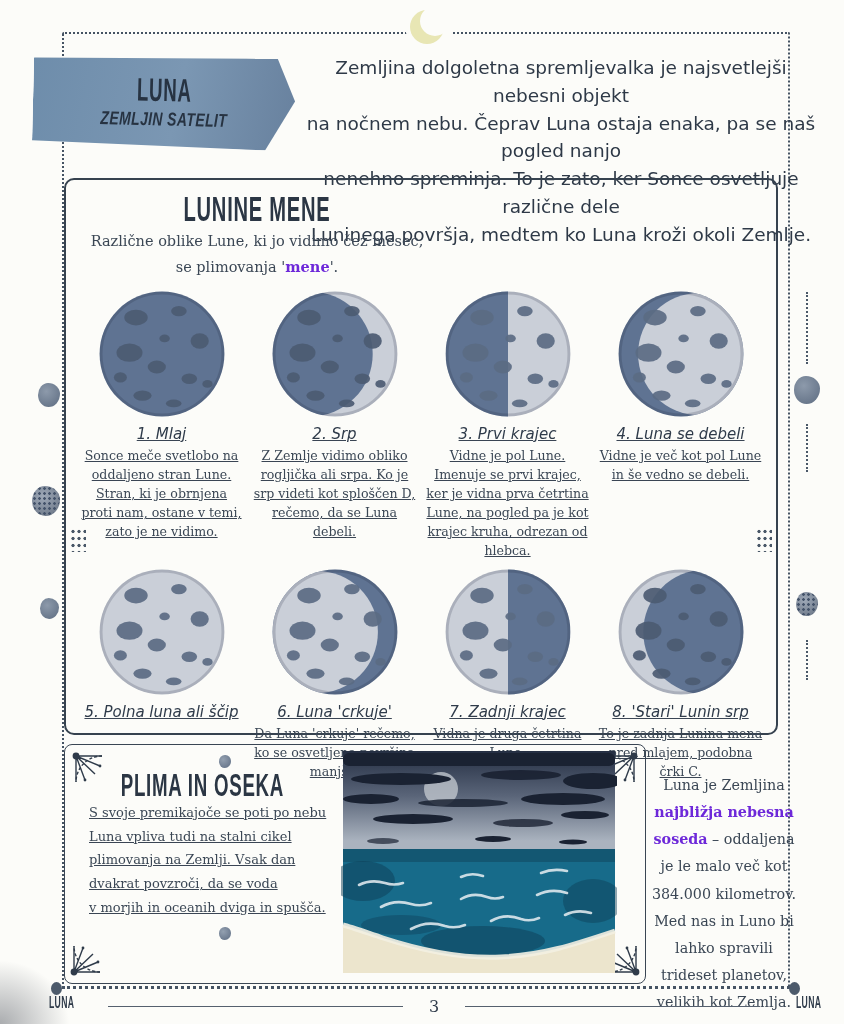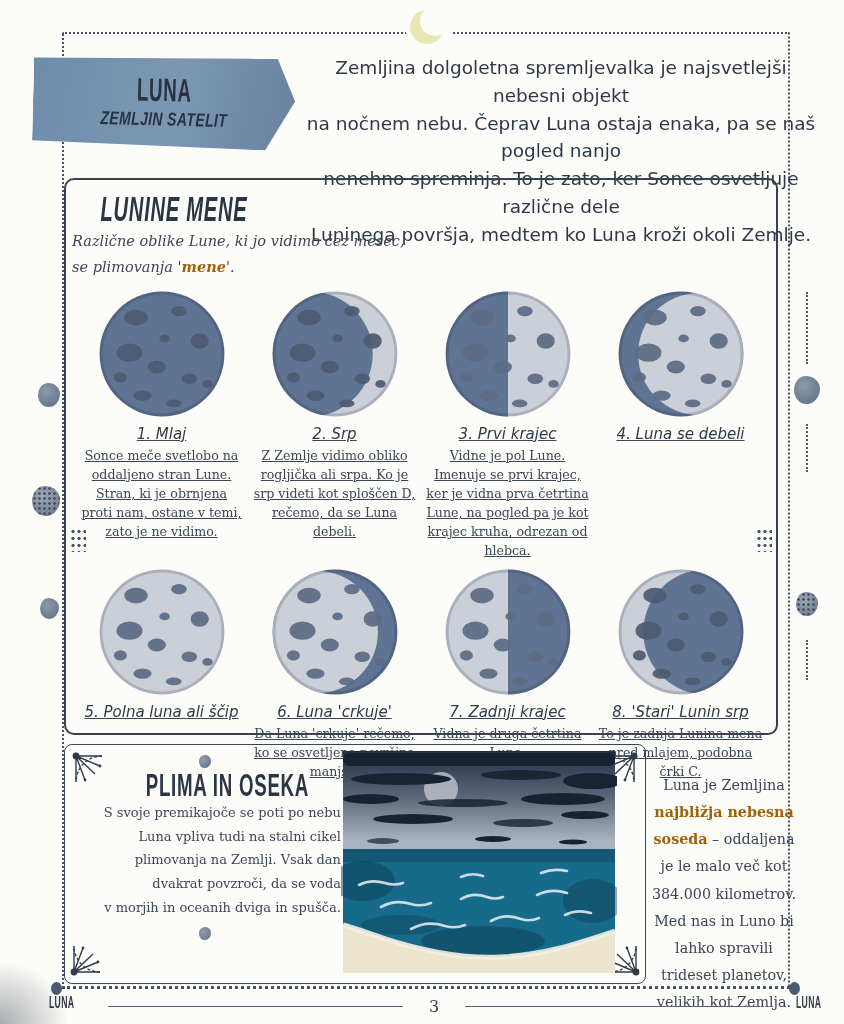--- a/index.html
+++ b/index.html
@@ -38,50 +38,50 @@
     font-family:"DejaVu Sans",sans-serif;
     font-size:18.5px;line-height:1.5;color:#2e3947;white-space:pre-line;
   }
   
   .main-box{
     position:absolute;left:64px;top:178px;width:714px;height:557px;
     border:2px solid #36424f;border-radius:10px;box-sizing:border-box;
     padding:14px 6px 0 6px;
   }
   .mene-header{display:flex;}
-  .mene-left{width:53%;font-style:italic;}
+  .mene-left{width:53%;text-align:center;}
   .mene-right{width:47%;text-align:center;padding-top:14px;
     font-size:14.8px;line-height:1.85;white-space:pre-line;color:#3b4755;}
   .section-heading{font-family:"Liberation Sans",sans-serif;font-weight:700;font-size:28px;
     color:#2b3644;display:inline-block;transform:scale(.72,1.22);letter-spacing:1px;}
   .mene-sub{font-size:14.5px;line-height:1.75;color:#3b4755;margin-top:3px;}
   .phases-grid{
     display:grid;grid-template-columns:repeat(4,1fr);column-gap:2px;row-gap:2px;
     margin-top:4px;padding:0 4px;text-decoration:underline;
   }
   .phase{display:flex;flex-direction:column;align-items:center;text-align:center;}
   .phase-title{font-family:"DejaVu Sans",sans-serif;font-style:italic;font-weight:500;
     font-size:15px;color:#2f3b4a;margin-top:2px;}
   .phase-text{font-size:12.6px;line-height:1.52;color:#3b4755;margin-top:3px;width:96%;}
   .moon-wrap{height:138px;display:flex;align-items:center;justify-content:center;}
   
   .tides-box{
     position:absolute;left:64px;top:744px;width:582px;height:240px;
     border:1.5px solid #3a4654;border-radius:8px;box-sizing:border-box;
   }
-  .tides-left{position:absolute;left:4px;top:8px;width:272px;text-align:right;}
+  .tides-left{position:absolute;left:24px;top:8px;width:272px;text-align:left;text-decoration:underline;}
   .tides-text{font-size:13px;line-height:1.82;color:#3b4755;white-space:pre-line;margin-top:0;}
   .rock-dot{width:12px;height:13px;border-radius:50% 48% 52% 50%;margin:2px auto;
     background:radial-gradient(circle at 35% 35%,#93a0b0,#5d6c82);}
   .ocean{position:absolute;left:276px;top:4px;width:276px;height:226px;}
   .side-note{
     position:absolute;left:650px;top:772px;width:148px;text-align:center;
     font-size:14.3px;line-height:1.9;color:#3b4755;
   }
-  .side-note b, .mene-sub b{font-weight:700;color:#a16207;}
+  .side-note b, .mene-sub b{font-weight:700;color:#6d28d9;}
   
   .fan{position:absolute;width:38px;height:38px;}
   .fan.tl{left:6px;top:4px;transform:scaleX(-1);}
   .fan.tr{right:6px;top:4px;}
   .fan.bl{left:4px;bottom:4px;transform:scale(-1,-1);}
   .fan.br{right:4px;bottom:4px;transform:scaleY(-1);}
   
   .footer{position:absolute;left:0;top:992px;width:844px;height:28px;}
   .footer-tag{font-family:"Liberation Sans",sans-serif;font-weight:700;font-size:12px;
     color:#2f3b4a;display:inline-block;transform:scale(.72,1.3);letter-spacing:.5px;}
@@ -247,20 +247,21 @@
               <ellipse cx="35" cy="82" rx="7" ry="4" fill="#5b6b83" opacity="0.92"></ellipse>
               <ellipse cx="59" cy="88" rx="6" ry="3" fill="#5b6b83" opacity="0.92"></ellipse>
               <ellipse cx="85" cy="73" rx="4" ry="3" fill="#5b6b83" opacity="0.92"></ellipse>
               <ellipse cx="52" cy="38" rx="4" ry="3" fill="#5b6b83" opacity="0.92"></ellipse>
               <ellipse cx="18" cy="68" rx="5" ry="4" fill="#5b6b83" opacity="0.92"></ellipse>
       <circle cx="50" cy="50" r="47" fill="none" stroke="rgba(25,35,55,0.18)" stroke-width="2.5"></circle>
     </g>
           </svg>
         </div>
      <div class="phase-title">4. Luna se debeli</div>
+     <div class="phase-text">Vidne je več kot pol Lune in še vedno se debeli.</div>
       </div>
       <div class="phase">
         <div class="moon-wrap">
           <svg viewBox="0 0 100 100" width="130" height="130">
     <defs>
               <clipPath id="mclip4">
                 <circle cx="50" cy="50" r="48"></circle>
               </clipPath>
             </defs>
     <g clip-path="url(#mclip4)">

